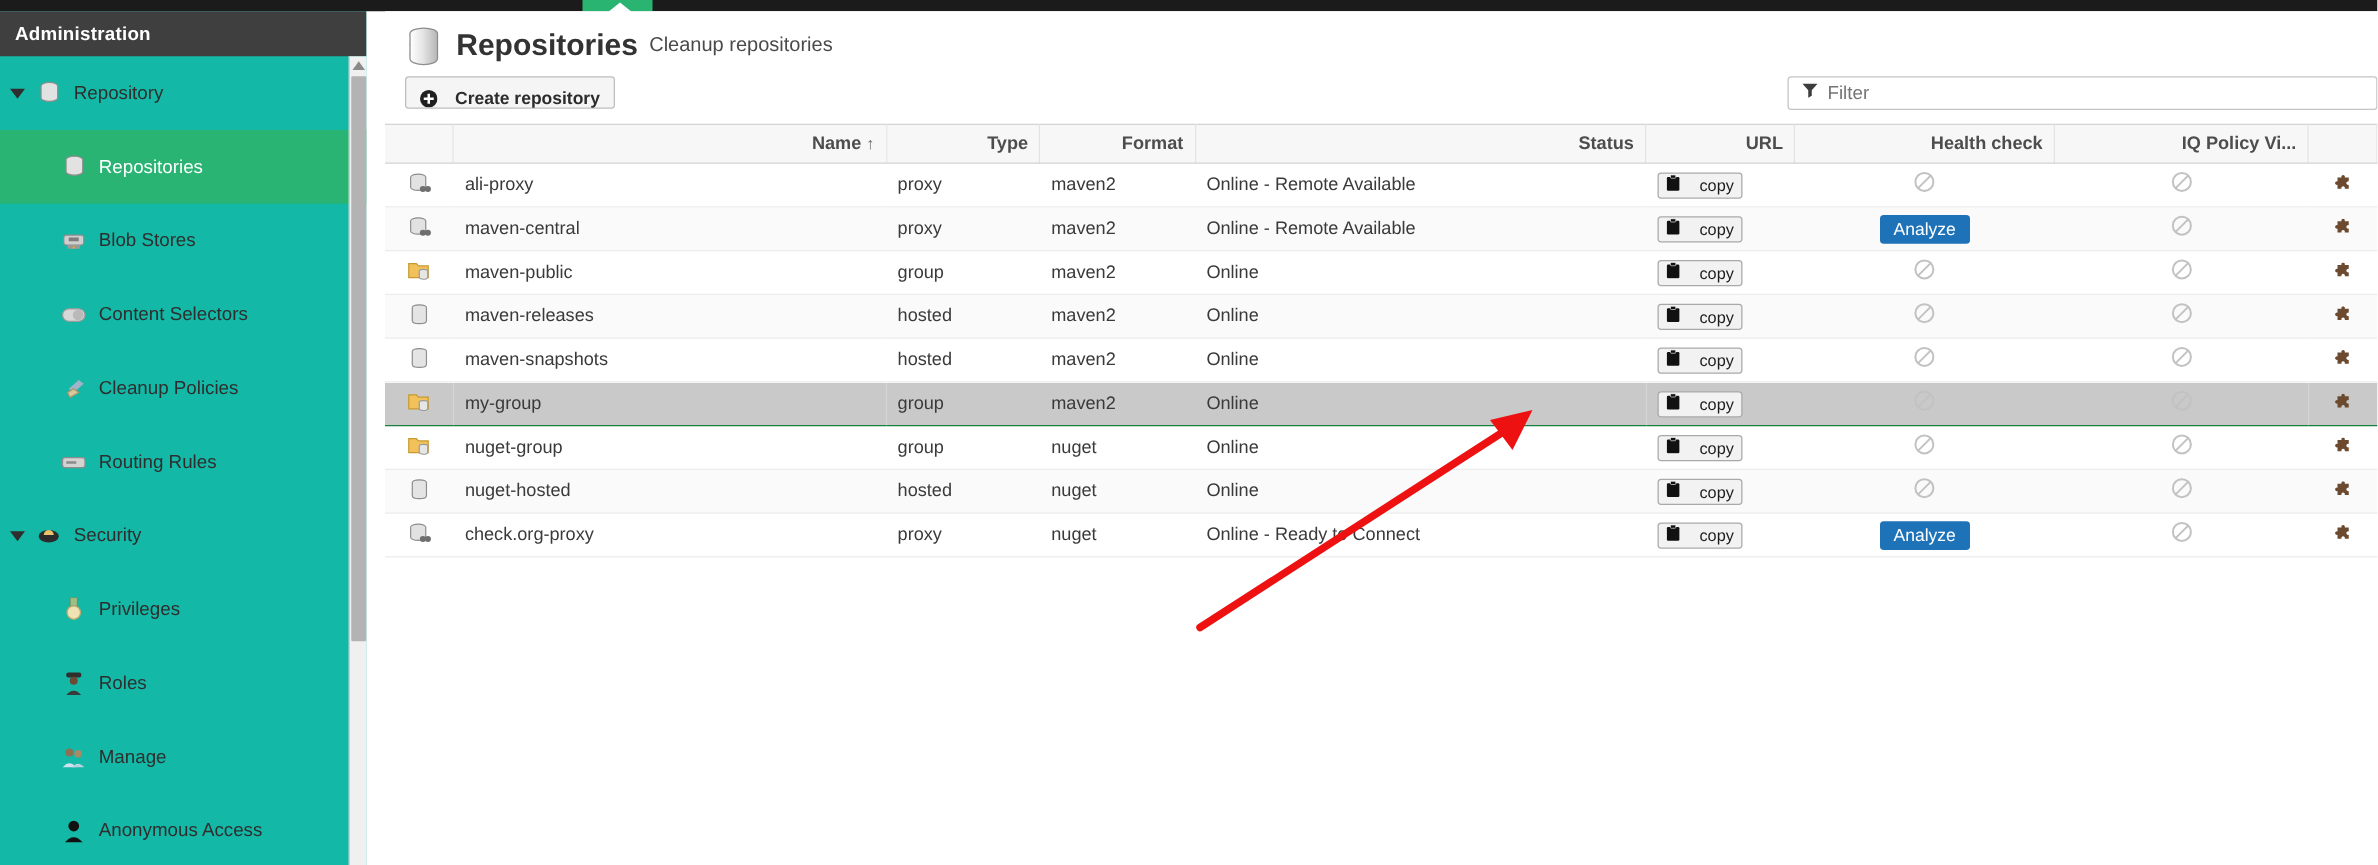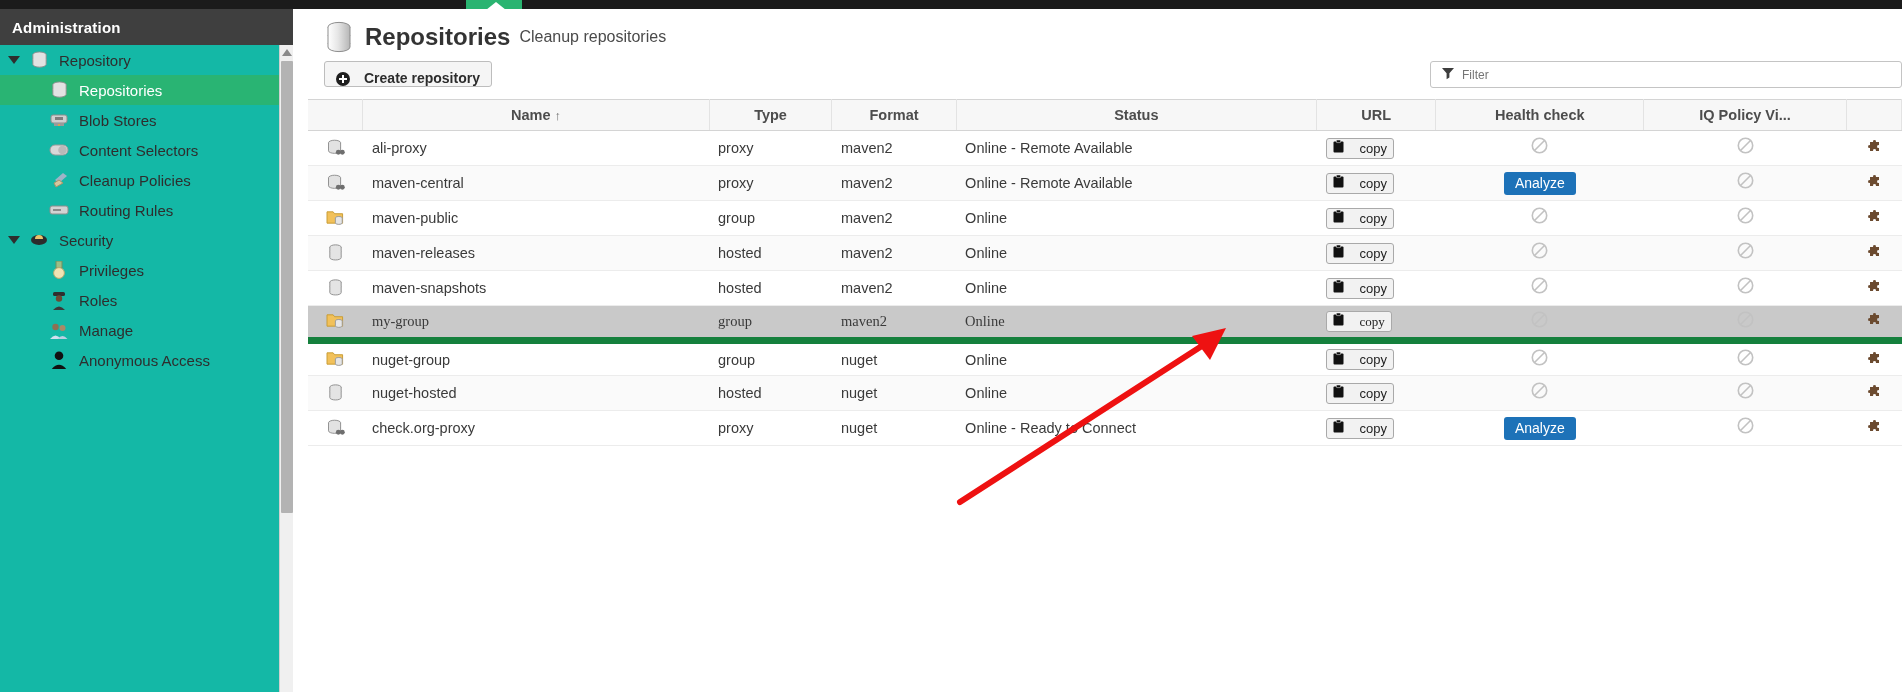--- a/index.html
+++ b/index.html
@@ -35,21 +35,21 @@
   }
   .sidebar-header {
     height:36px; background:#3f3f3f; color:#ffffff;
     font-size:15px; font-weight:bold;
     display:flex; align-items:center; padding-left:12px;
     letter-spacing:.2px;
   }
   .nav-list { padding-top:0; }
   .nav-item {
     display:flex; align-items:center;
-    height:30px; font-size:15px; color:#2e2e2e;
+    height:59px; font-size:15px; color:#2e2e2e;
     cursor:pointer;
   }
   .nav-item.group { padding-left:8px; }
   .nav-item.child { padding-left:48px; }
   .nav-item.selected { background:#29b473; color:#ffffff; }
   .nav-caret {
     width:0;height:0;
     border-left:6px solid transparent;
     border-right:6px solid transparent;
     border-top:8px solid #2e2e2e;
@@ -103,43 +103,43 @@
     font-size:14px; font-weight:bold; color:#2c2c2c; cursor:pointer;
   }
   .plus-ico { display:inline-flex; }
 
   .filter-box {
     position:absolute; right:-0px; top:0px;
     width:472px; height:27px;
     border:1px solid #c4c4c4; border-radius:3px; background:#fff;
     display:flex; align-items:center; padding-left:10px; gap:7px;
   }
-  .filter-placeholder { font-size:12px; color:#0c4a6e; }
+  .filter-placeholder { font-size:15px; color:#0c4a6e; }
 
   
   .tbl { width:1594px; border-collapse:collapse; table-layout:fixed; }
   .tbl thead th {
     background:#f7f7f7;
     border-top:1px solid #d4d4d4;
     border-bottom:1px solid #d4d4d4;
     border-right:1px solid #e3e3e3;
     font-size:14.5px; font-weight:bold; color:#4d4d4d;
-    text-align:center; height:31px; padding:0 9px;
+    text-align:right; height:31px; padding:0 9px;
     white-space:nowrap; overflow:hidden;
   }
   .tbl thead th.c-ico { border-right:1px solid #e3e3e3; }
   .tbl tbody td {
     border-bottom:1px solid #ececec;
     font-size:14.5px; color:#3a3a3a;
     height:35px; padding:0 9px;
     white-space:nowrap; overflow:hidden;
   }
   tbody tr.alt { background:#fafafa; }
   tbody tr.sel { background:#c9c9c9; }
-  tbody tr.sel td { border-bottom:7px solid #15803d;font-family:Liberation Serif, serif; }
+  tbody tr.sel td { border-bottom:1px solid #15803d; }
   .sort-arrow { font-size:13px; color:#6b6b6b; margin-left:4px; }
 
   .cell-center { text-align:center; }
   .btn-copy {
     display:inline-flex; align-items:center; gap:16px;
     height:21px; padding:0 6px;
     background:#f2f2f2; border:1px solid #a9a9a9; border-radius:3px;
     font-size:13px; color:#1d1d1d; cursor:pointer;
   }
   .btn-analyze {

